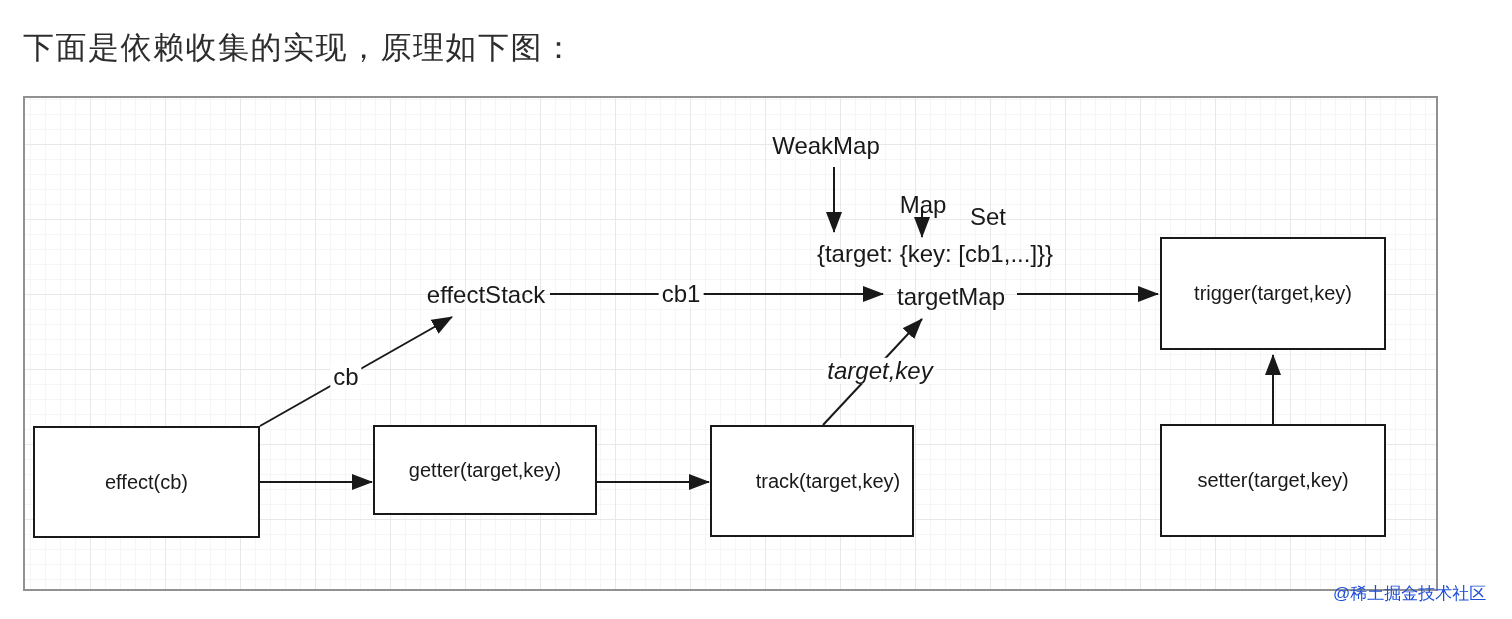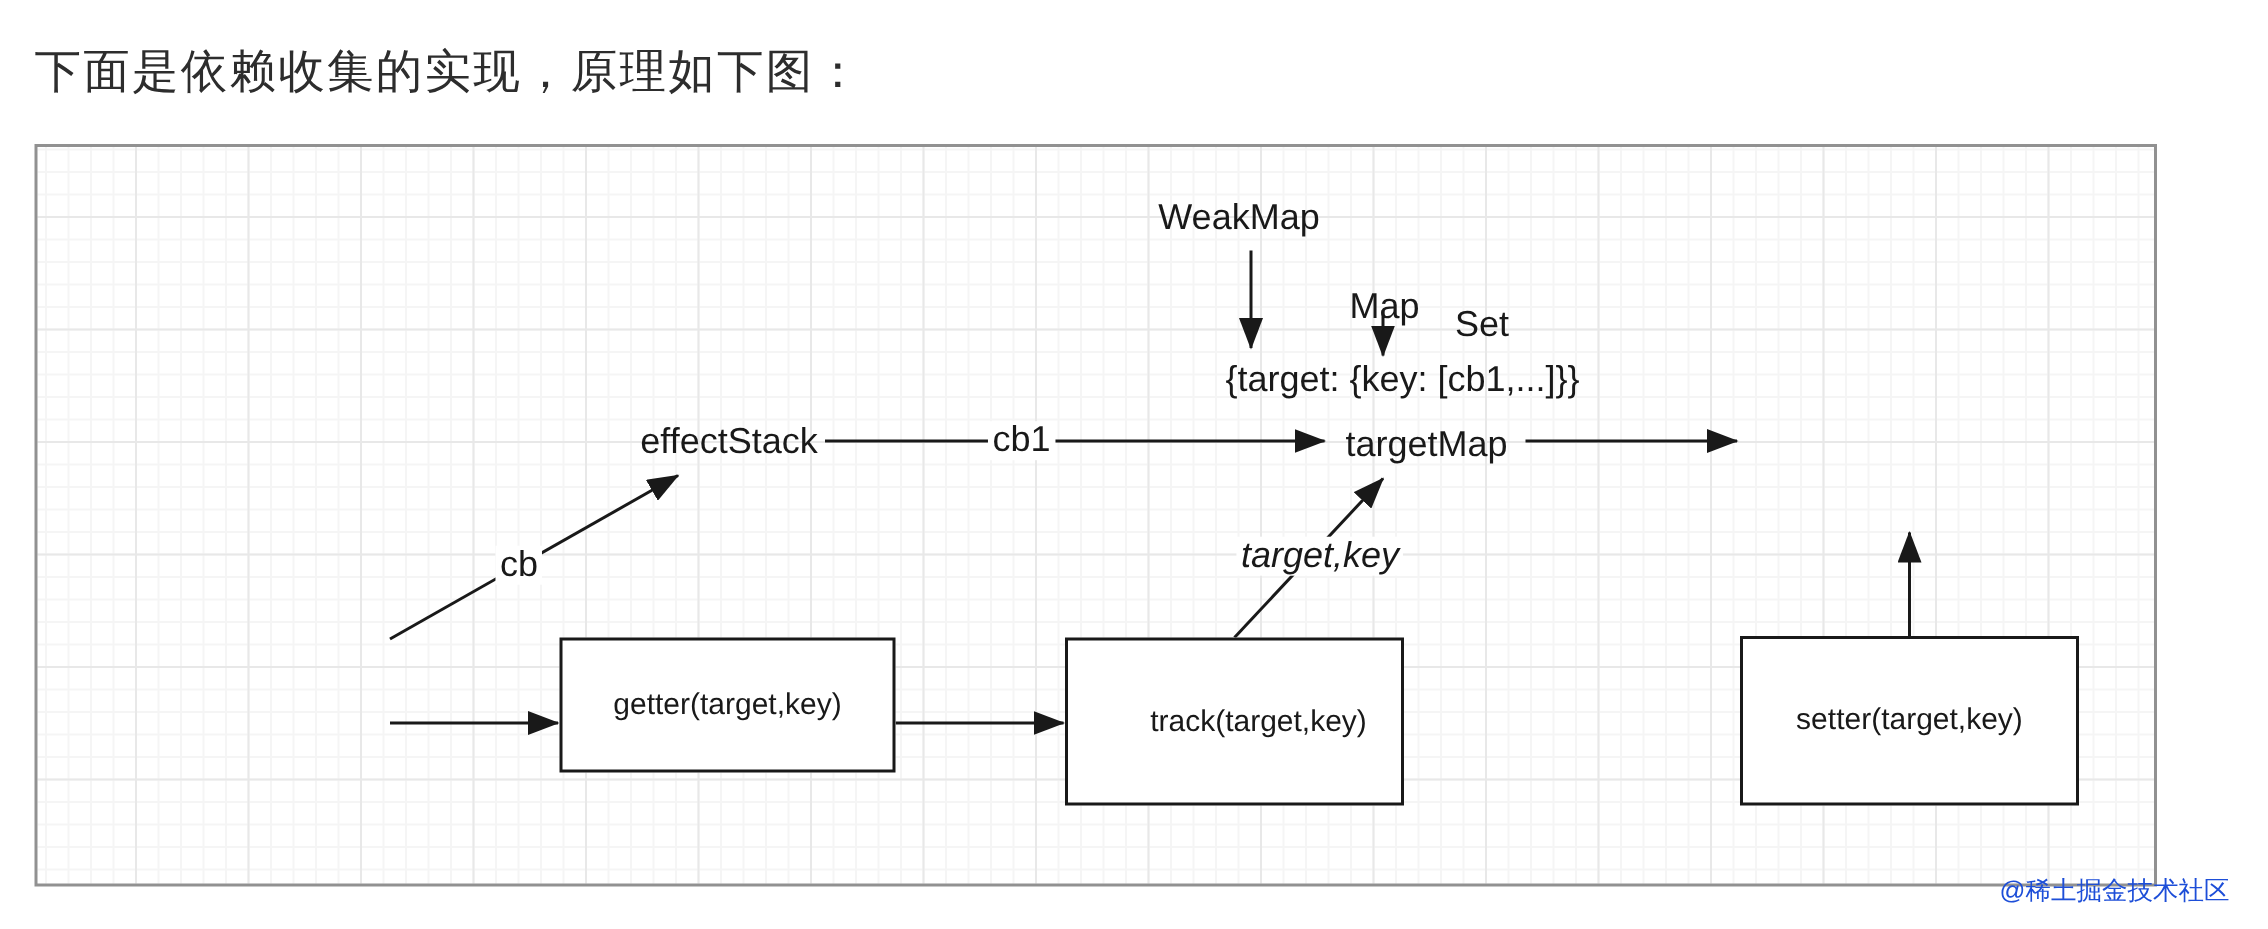--- a/index.html
+++ b/index.html
@@ -65,21 +65,21 @@
   .watermark {
     position: absolute;
     left: 1333px; top: 582px;
     font-size: 17px;
     color: #1d4ed8;
     white-space: nowrap;
   }
   
   #node-effect  { left: 8px;    top: 328px; width: 227px; height: 112px; }
   #node-getter  { left: 348px;  top: 327px; width: 224px; height: 90px; }
-  #node-track   { left: 685px;  top: 327px; width: 226px; height: 112px; padding-left: 32px; }
+  #node-track   { left: 685px;  top: 327px; width: 204px; height: 112px; padding-left: 32px; }
   #node-setter  { left: 1135px; top: 326px; width: 226px; height: 113px; }
   #node-trigger { left: 1135px; top: 139px; width: 226px; height: 113px; }
   
   #lbl-weakmap     { left: 801px; top: 48px;  }
   #lbl-map         { left: 898px; top: 107px;  }
   #lbl-set         { left: 963px; top: 119px; }
   #lbl-structure   { left: 910px; top: 156px; }
   #lbl-effectstack { left: 461px; top: 197px; }
   #lbl-cb1         { left: 656px; top: 196px; }
   #lbl-targetmap   { left: 926px; top: 199px; }
@@ -103,28 +103,34 @@
     <line x1="897" y1="109" x2="897" y2="139" stroke="#191919" stroke-width="2" marker-end="url(#ah)"></line>
     <line x1="525" y1="196" x2="858" y2="196" stroke="#191919" stroke-width="2" marker-end="url(#ah)"></line>
     <line x1="992" y1="196" x2="1133" y2="196" stroke="#191919" stroke-width="2" marker-end="url(#ah)"></line>
     <line x1="235" y1="328" x2="427" y2="219" stroke="#191919" stroke-width="2" marker-end="url(#ah)"></line>
     <line x1="798" y1="327" x2="897" y2="221" stroke="#191919" stroke-width="2" marker-end="url(#ah)"></line>
     <line x1="1248" y1="326" x2="1248" y2="257" stroke="#191919" stroke-width="2" marker-end="url(#ah)"></line>
     <line x1="235" y1="384" x2="347" y2="384" stroke="#191919" stroke-width="2" marker-end="url(#ah)"></line>
     <line x1="572" y1="384" x2="684" y2="384" stroke="#191919" stroke-width="2" marker-end="url(#ah)"></line>
   </svg>
 
+  <div class="node" id="node-effect">
+      <span>effect(cb)</span>
+    </div>
   <div class="node" id="node-getter">
       <span>getter(target,key)</span>
     </div>
   <div class="node" id="node-track">
       <span>track(target,key)</span>
     </div>
   <div class="node" id="node-setter">
       <span>setter(target,key)</span>
+    </div>
+  <div class="node" id="node-trigger">
+      <span>trigger(target,key)</span>
     </div>
 
   <span class="lbl" id="lbl-weakmap">WeakMap</span>
   <span class="lbl" id="lbl-map">Map</span>
   <span class="lbl" id="lbl-set">Set</span>
   <span class="lbl" id="lbl-structure">{target: {key: [cb1,...]}}</span>
   <span class="lbl" id="lbl-effectstack">effectStack</span>
   <span class="lbl masked" id="lbl-cb1">cb1</span>
   <span class="lbl" id="lbl-targetmap">targetMap</span>
   <span class="lbl masked" id="lbl-cb">cb</span>

